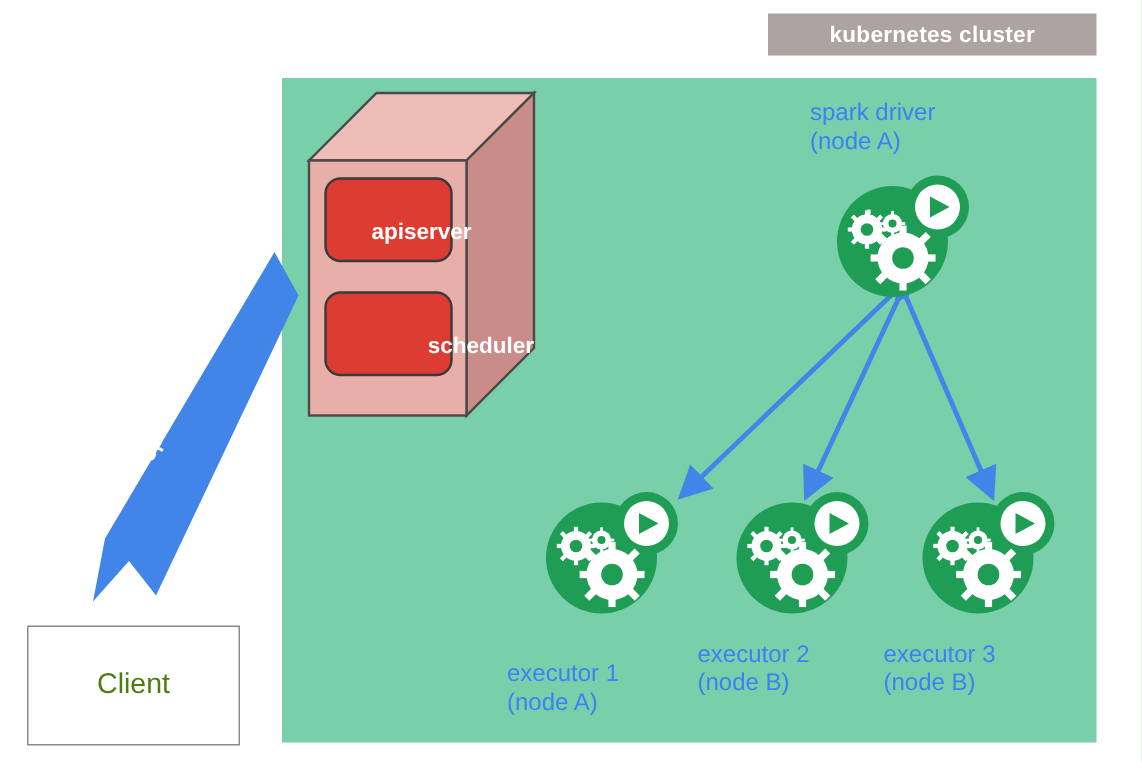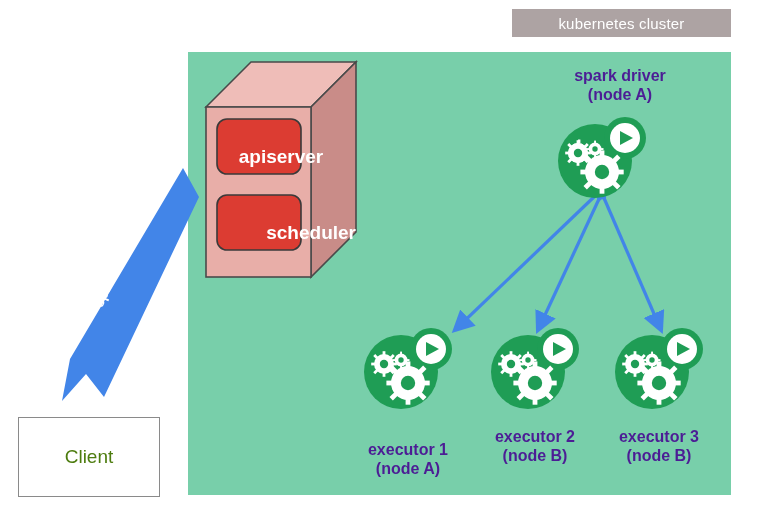--- a/index.html
+++ b/index.html
@@ -37,21 +37,21 @@
     left: 512px;
     top: 9px;
     width: 219px;
     height: 28px;
     background: #ADA3A3;
     display: flex;
     align-items: center;
     justify-content: center;
     color: #ffffff;
     font-size: 15px;
-    font-weight: normal;
+    font-weight: bold;
     letter-spacing: 0.2px;
   }
 
   
   .client-box {
     position: absolute;
     left: 18px;
     top: 417px;
     width: 140px;
     height: 78px;
@@ -73,21 +73,21 @@
     height: 215px;
   }
   .cube svg { display: block; overflow: visible; }
 
   .cube-label {
     position: absolute;
     left: 0;
     width: 100%;
     text-align: center;
     color: #ffffff;
-    font-size: 19px;
+    font-size: 15px;
     font-weight: bold;
     pointer-events: none;
   }
   .cube-label.apiserver { top: 84px; }
   .cube-label.scheduler { top: 160px; text-align: right; }
 
   
   .submit-arrow {
     position: absolute;
     left: 60px;
@@ -108,26 +108,25 @@
     white-space: nowrap;
     pointer-events: none;
   }
 
   
   .node-icon { position: absolute; }
   .node-icon svg { display: block; overflow: visible; }
 
   .node-label {
     position: absolute;
-    text-align: center;
-    color: #4c1d95;
+    text-align: left;
+    color: #3b82f6;
     font-size: 16px;
     line-height: 1.2;
     white-space: nowrap;
-    font-weight: bold;
   }
 
   
   .connectors {
     position: absolute;
     left: 0; top: 0;
     width: 761px; height: 516px;
     pointer-events: none;
     overflow: visible;
   }

